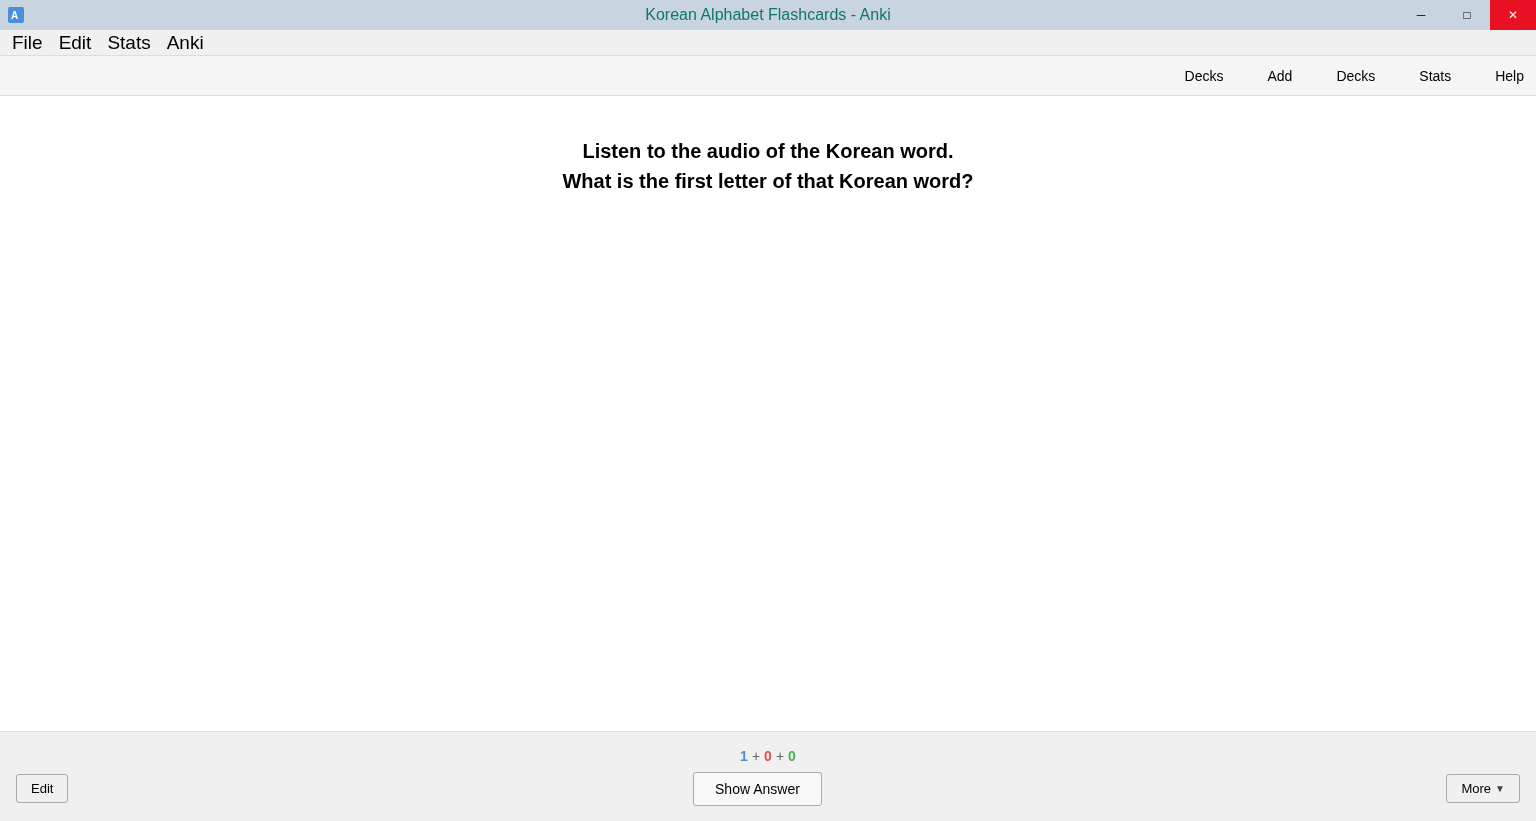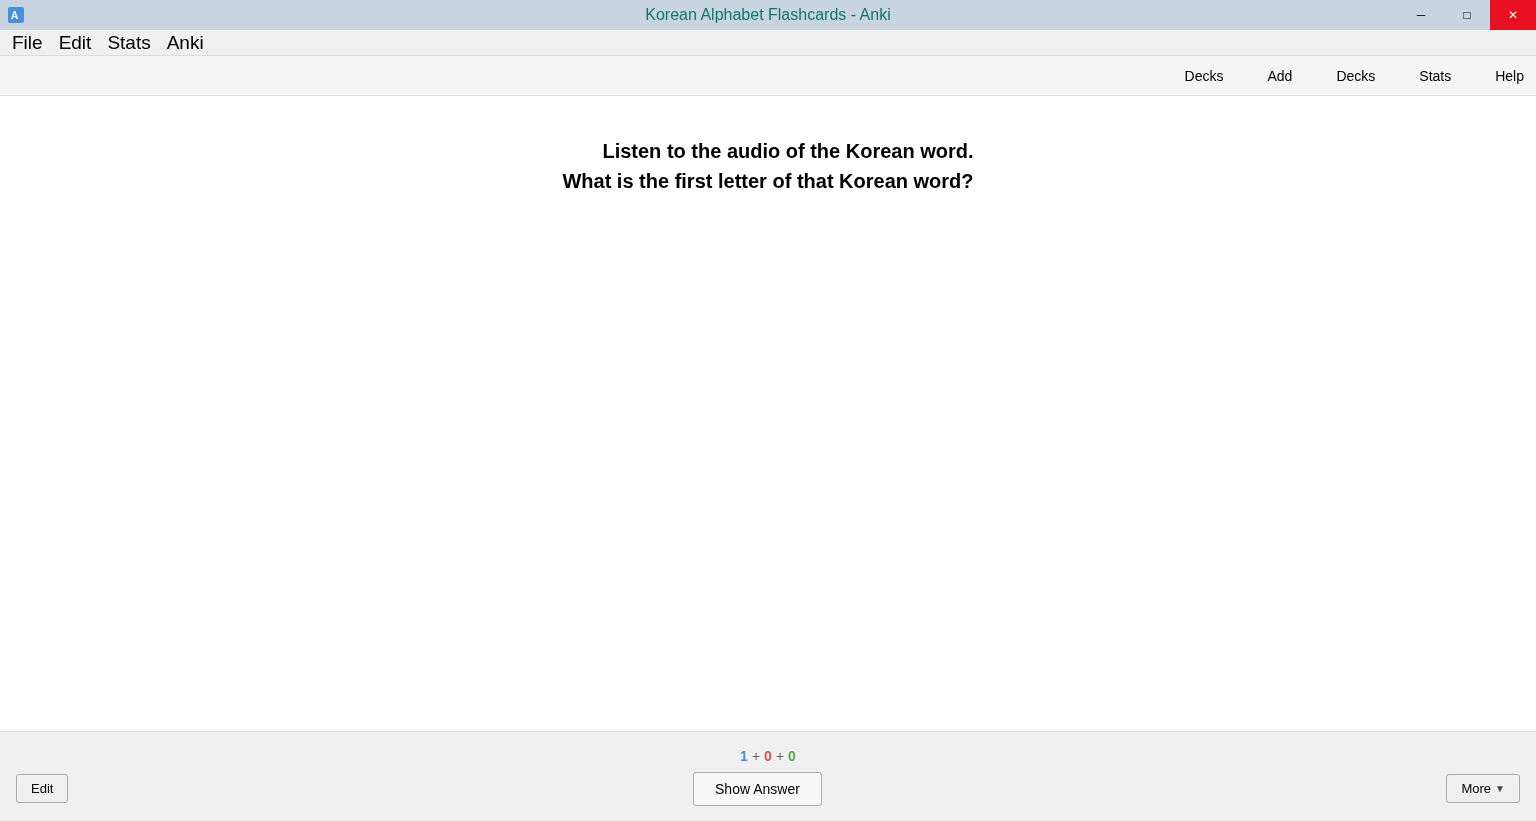--- a/index.html
+++ b/index.html
@@ -120,21 +120,21 @@
       background: #ffffff;
       display: flex;
       flex-direction: column;
       align-items: center;
       justify-content: flex-start;
       padding-top: 40px;
       overflow: hidden;
     }
 
     .flashcard-question {
-      text-align: right;
+      text-align: center;
       font-size: 20px;
       font-weight: bold;
       line-height: 1.5;
       color: #000;
     }
 
     
     .bottom-bar {
       height: 90px;
       background: #f0f0f0;

